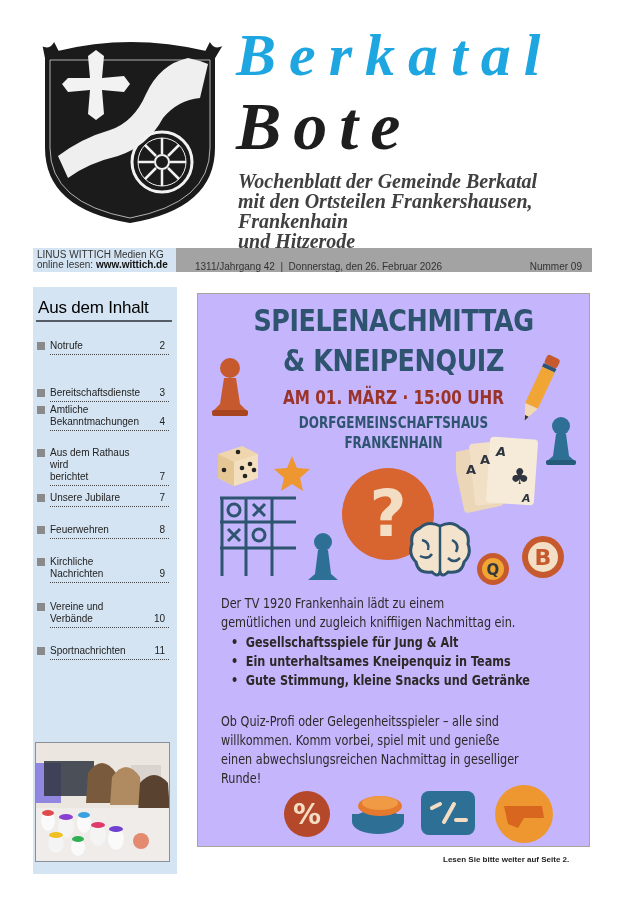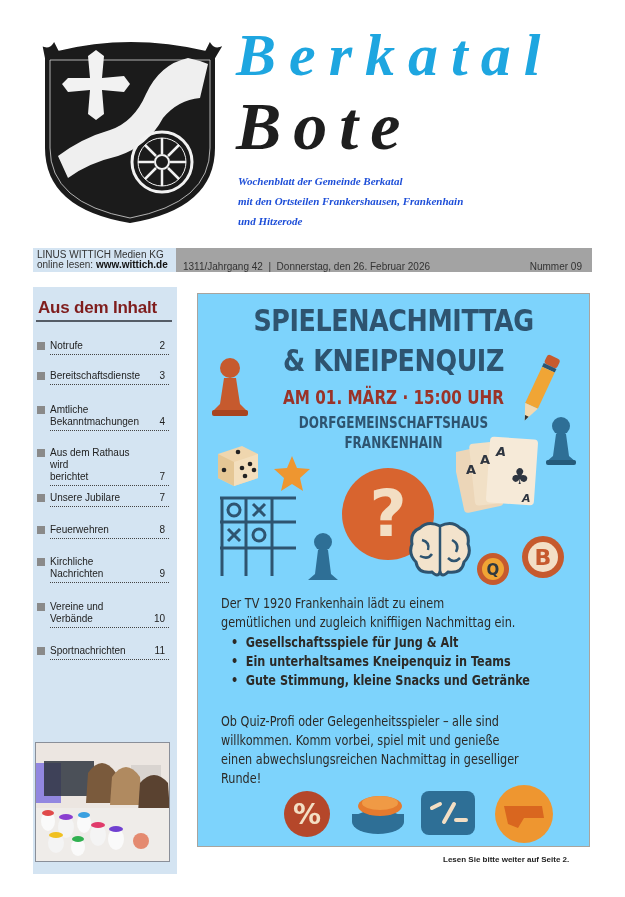--- a/index.html
+++ b/index.html
@@ -3,41 +3,41 @@
 <meta charset="utf-8">
 <style>
   * { box-sizing: border-box; margin: 0; padding: 0; }
   html, body { width: 625px; height: 897px; background: #ffffff; overflow: hidden; }
   body { position: relative; font-family: "Liberation Sans", sans-serif; color: #222; }
 
   
   .crest { position: absolute; left: 38px; top: 38px; width: 186px; width: 184px; height: 185px; }
   .title-berkatal { position: absolute; left: 236px; top: 25px; font-family: "Liberation Serif", serif; font-style: italic; font-weight: bold; font-size: 60px; letter-spacing: 13px; color: #1ea6e0; line-height: 1; }
   .title-bote { position: absolute; left: 236px; top: 92px; font-family: "Liberation Serif", serif; font-style: italic; font-weight: bold; font-size: 68px; letter-spacing: 12px; color: #1e1e1e; line-height: 1; }
-  .subtitle { position: absolute; left: 238px; top: 171px; font-family: "Liberation Serif", serif; font-style: italic; font-weight: bold; font-size: 11px; line-height: 20px; color: #1d4ed8; }
+  .subtitle { position: absolute; left: 238px; top: 171px; font-family: "Liberation Serif", serif; font-style: italic; font-weight: bold; font-size: 20px; line-height: 20px; color: #404040; }
 
   
   .infobar { position: absolute; left: 33px; top: 248px; width: 559px; height: 24px; background: #a3a3a3; font-size: 10px; color: #333; }
   .infobar .pub { position: absolute; left: 0; top: 0; width: 143px; height: 24px; background: #d4e4f2; padding: 2px 0 0 4px; line-height: 10px; }
   .infobar .pub b { color: #111; margin-top: 45px; }
-  .infobar .issue { position: absolute; left: 150px; top: 13px; text-align: center; }
+  .infobar .issue { position: absolute; left: 162px; top: 13px; text-align: center; }
   .infobar .number { position: absolute; right: 10px; top: 13px; }
 
   
   .sidebar { position: absolute; left: 33px; top: 287px; width: 144px; height: 587px; background: #d4e4f2; }
-  .sidebar h2 { position: absolute; left: 5px; top: 11px; font-size: 17px; font-weight: bold; color: #7f1d1d; letter-spacing: -0.2px; }
+  .sidebar h2 { position: absolute; left: 5px; top: 11px; font-size: 17px; font-weight: normal; color: #000000; letter-spacing: -0.2px; }
   .sidebar .rule { position: absolute; left: 3px; top: 33px; width: 136px; height: 2px; background: #555c66; }
   .toc-item { position: absolute; left: 4px; width: 132px; font-size: 10px; line-height: 12px; color: #222; }
   .toc-item .sq { position: absolute; left: 0; top: 2px; width: 8px; height: 8px; background: #8a8a8a; }
   .toc-item .txt { display: block; margin-left: 13px; border-bottom: 1px dotted #444; padding-bottom: 2px; position: relative; padding-right: 20px; }
   .toc-item .pg { position: absolute; right: 4px; bottom: 2px; }
   .photo { position: absolute; left: 2px; top: 455px; width: 135px; height: 120px; border: 1px solid #8a8f99; overflow: hidden; background: linear-gradient(180deg, #efeae6 0%, #d9cfc8 40%, #f1ece8 100%); }
 
   
-  .poster { position: absolute; left: 197px; top: 293px; width: 393px; height: 554px; background: #7dd3fc; border: 1px solid #a8a49e; overflow: hidden; }
+  .poster { position: absolute; left: 197px; top: 293px; width: 393px; height: 554px; background: #c4b5fd; border: 1px solid #a8a49e; overflow: hidden; }
   .poster .h1 { position: absolute; left: 0; width: 100%; text-align: center; font-family: "DejaVu Sans", sans-serif; font-weight: bold; color: #2e5470; letter-spacing: -0.5px; }
   .poster .h1.a { top: 8px; font-size: 31px; transform: scaleX(0.82); }
   .poster .h1.b { top: 48px; font-size: 31px; transform: scaleX(0.82); }
   .poster .date { position: absolute; left: 0; width: 100%; top: 92px; text-align: center; font-family: "DejaVu Sans", sans-serif; font-weight: bold; font-size: 19px; color: #9a3328; transform: scaleX(0.8); }
   .poster .venue { position: absolute; left: 0; width: 100%; text-align: center; font-family: "DejaVu Sans", sans-serif; font-weight: bold; font-size: 15px; color: #2e5470; transform: scaleX(0.8); }
   .poster .venue.a { top: 120px; }
   .poster .venue.b { top: 140px; }
   .poster .body { position: absolute; left: 23px; font-family: "DejaVu Sans", sans-serif; font-size: 13.4px; color: #2c2a27; line-height: 19px; white-space: nowrap; transform-origin: left top; transform: scaleX(0.84); }
   .poster .intro { top: 300px; }
   .poster .bullets { top: 339px; left: 33px; font-weight: bold; list-style: none; }
@@ -85,21 +85,21 @@
 </div>
 
 <div class="sidebar">
   <h2>Aus dem Inhalt</h2>
   <div class="rule"></div>
 
   <div class="toc-item" style="top:53px">
     <span class="sq"></span>
     <span class="txt"><span>Notrufe</span><span class="pg">2</span></span>
   </div>
-  <div class="toc-item" style="top:83px">
+  <div class="toc-item" style="top:100px">
     <span class="sq"></span>
     <span class="txt"><span>Bereitschaftsdienste</span><span class="pg">3</span></span>
   </div>
   <div class="toc-item" style="top:117px">
     <span class="sq"></span>
     <span class="txt"><span>Amtliche</span><br><span>Bekanntmachungen</span><span class="pg">4</span></span>
   </div>
   <div class="toc-item" style="top:160px">
     <span class="sq"></span>
     <span class="txt"><span>Aus dem Rathaus wird</span><br><span>berichtet</span><span class="pg">7</span></span>

